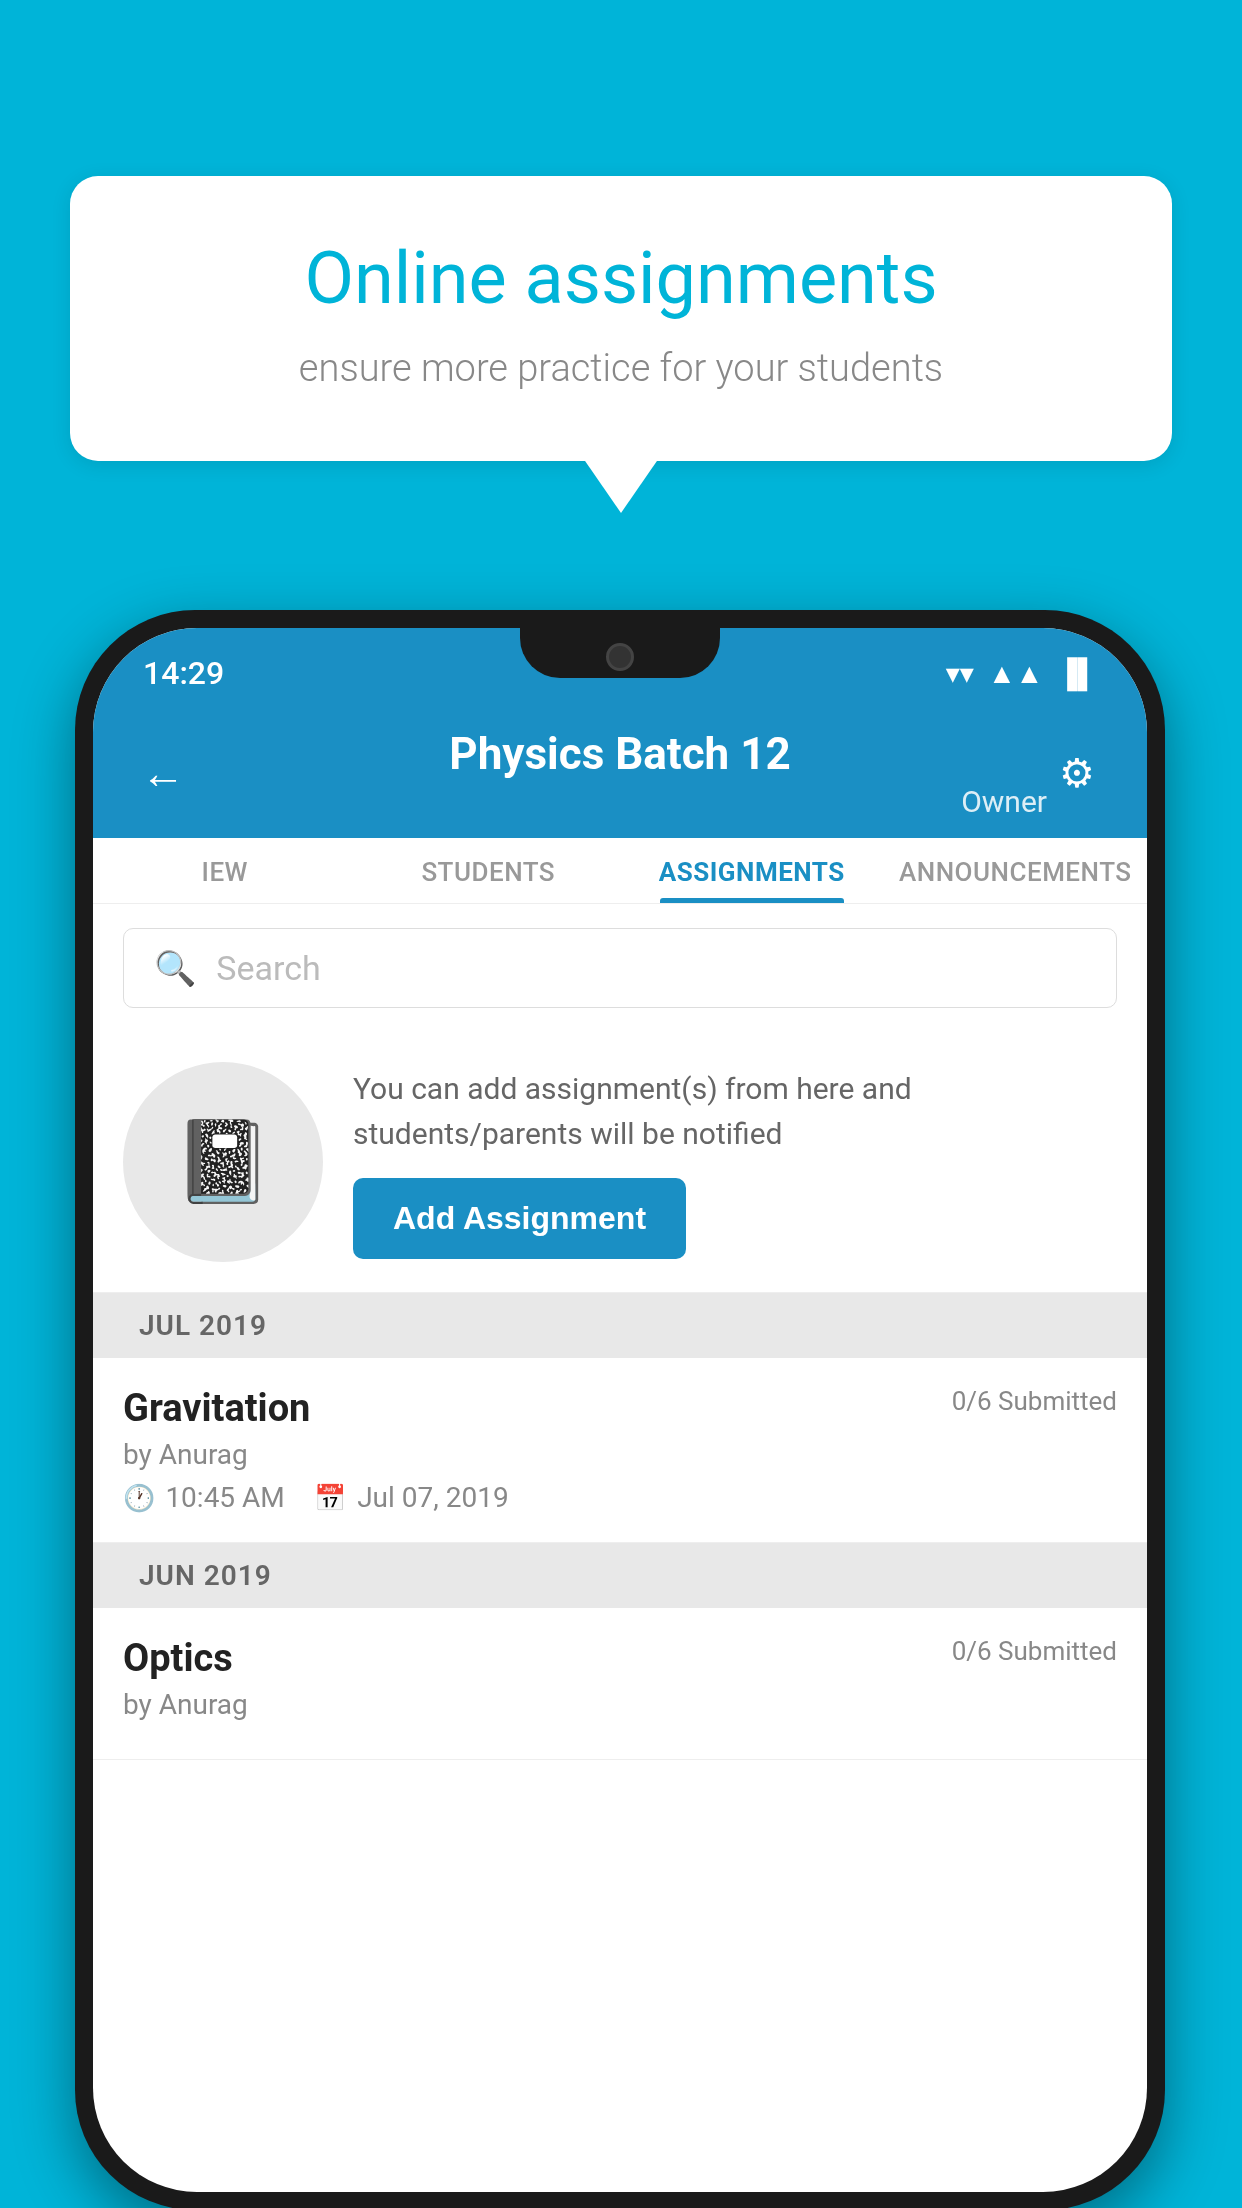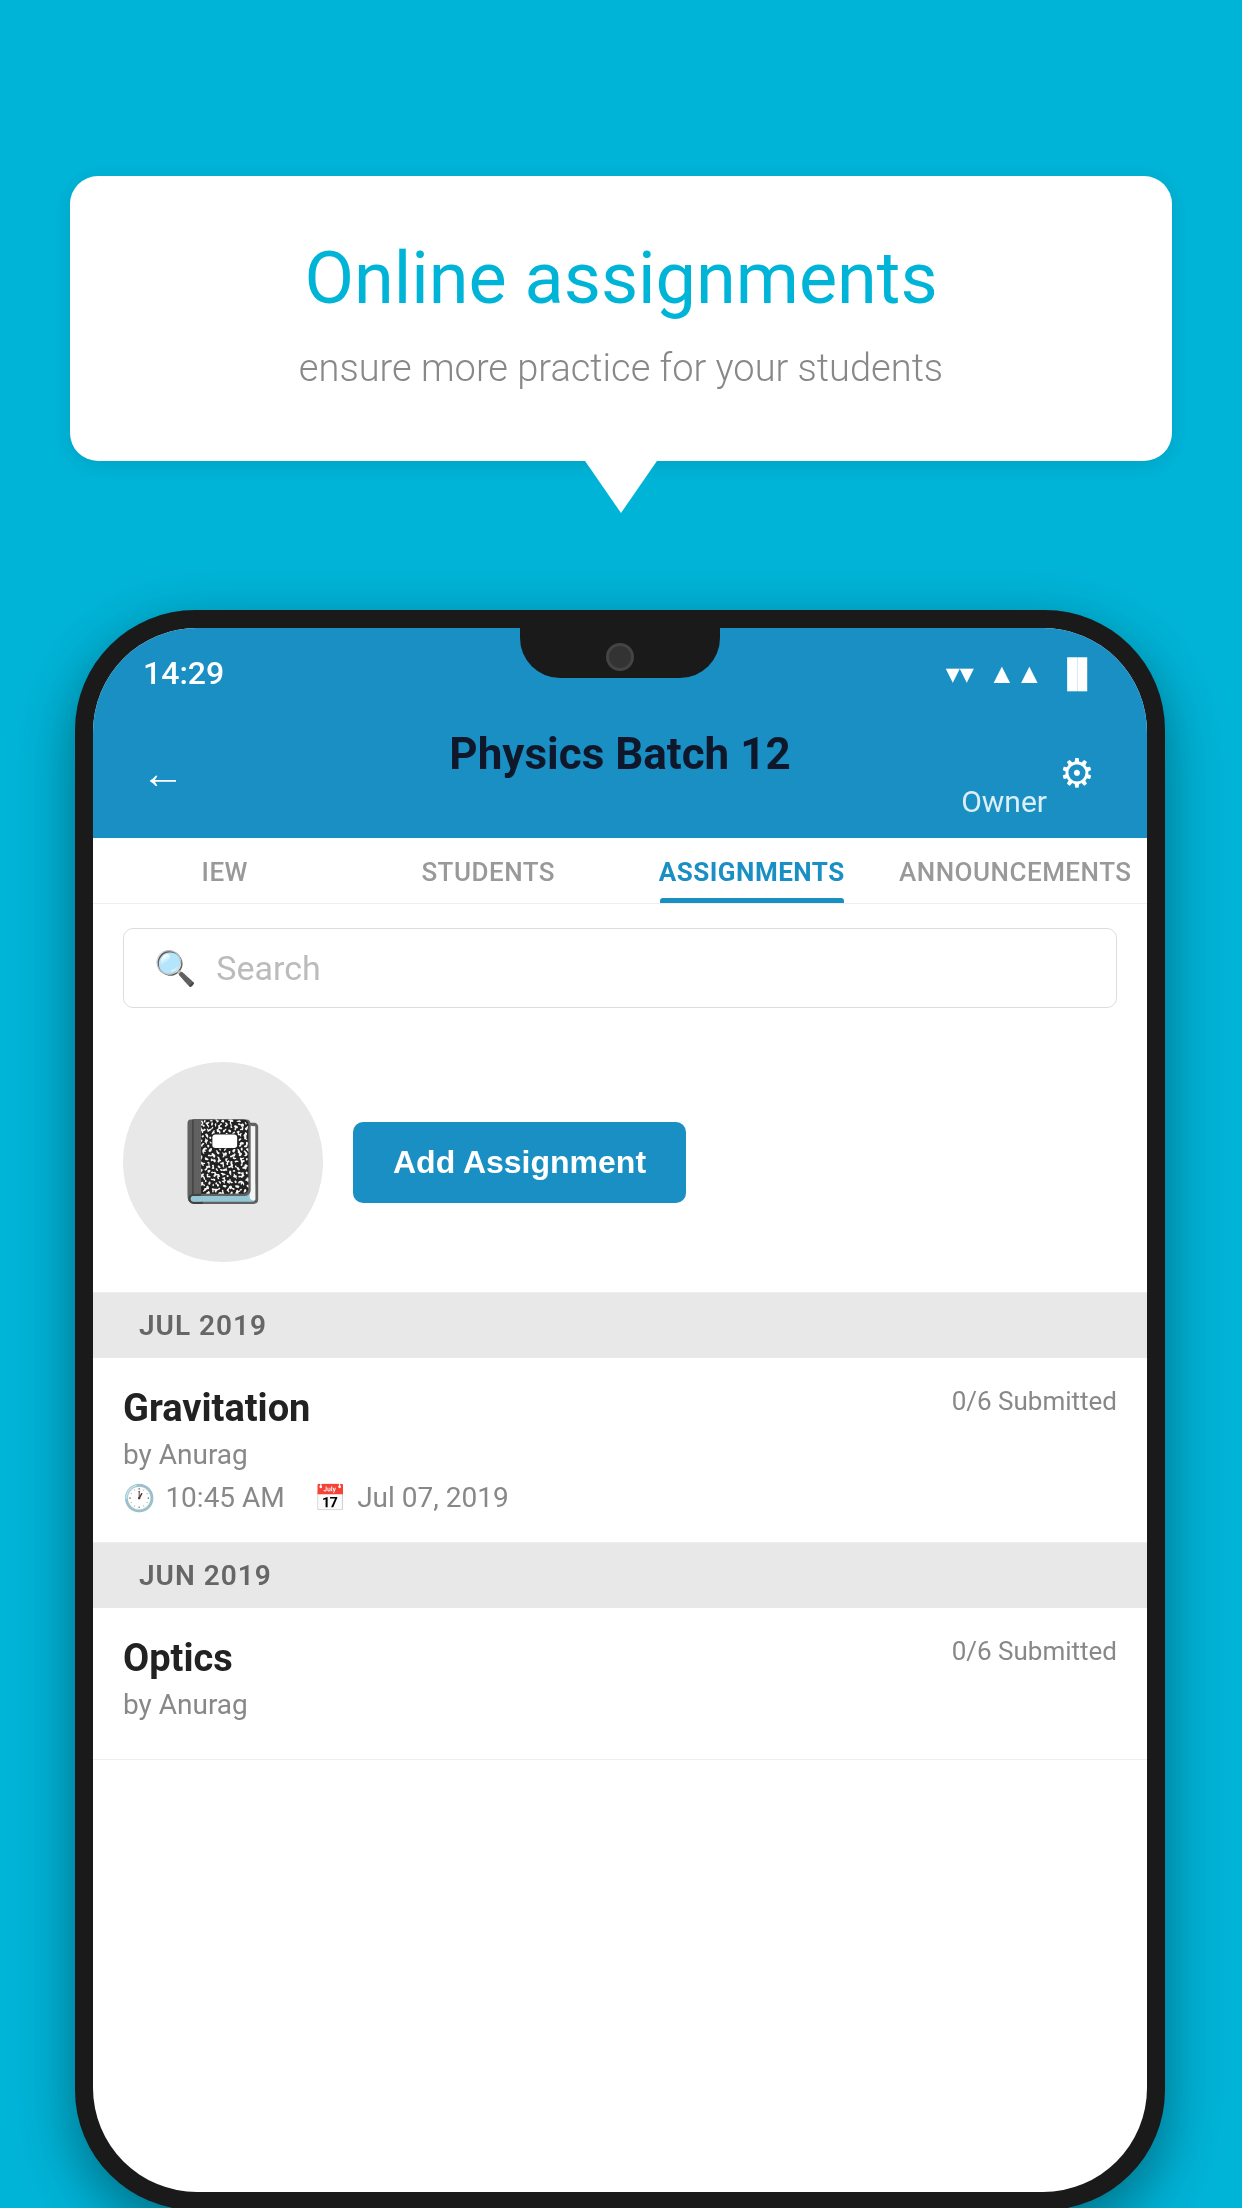--- a/index.html
+++ b/index.html
@@ -151,21 +151,21 @@
       width: 60px;
       text-align: center;
     }
 
     .header-center {
       text-align: center;
       flex: 1;
     }
 
     .header-title {
-      color: #0f172a;
+      color: #ffffff;
       font-size: 44px;
       font-weight: 700;
     }
 
     .header-subtitle {
       color: rgba(255,255,255,0.85);
       font-size: 30px;
       font-weight: 400;
       margin-top: 4px;
       text-align: right;
@@ -402,20 +402,21 @@
         <span class="search-icon-wrap">🔍</span>
         <span class="search-input-text">Search</span>
       </div>
     </div>
 
     <div class="add-promo">
       <div class="promo-icon-circle">
         <span class="notebook-icon">📓</span>
       </div>
       <div class="promo-content">
+        <div class="promo-text">You can add assignment(s) from here and students/parents will be notified</div>
         <button class="add-assignment-btn">Add Assignment</button>
       </div>
     </div>
 
     <div class="section-header">JUL 2019</div>
 
     <div class="assignment-item">
       <div class="assignment-row1">
         <span class="assignment-name">Gravitation</span>
         <span class="submitted-badge">0/6 Submitted</span>

